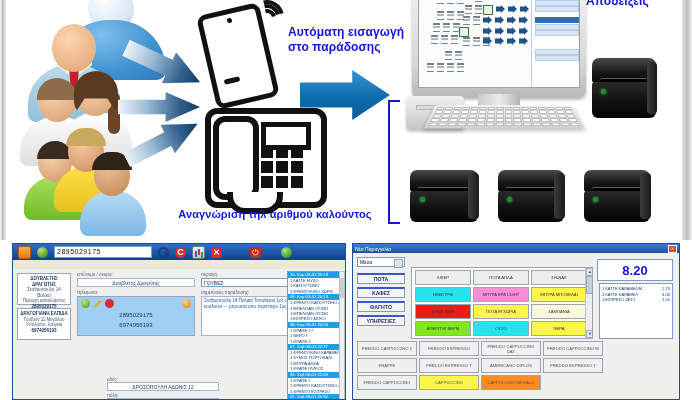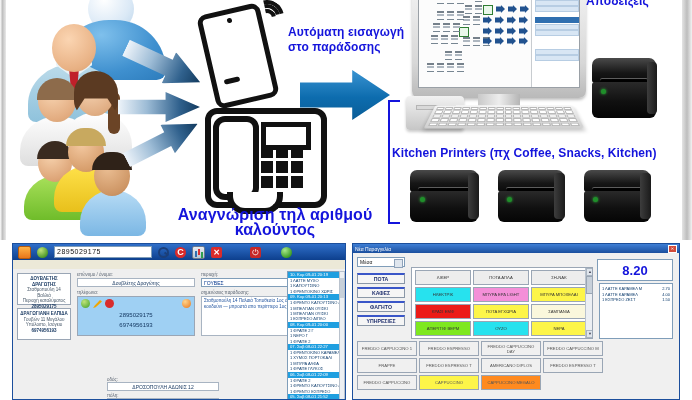--- a/index.html
+++ b/index.html
@@ -106,21 +106,21 @@
   .dp-base{position:absolute;left:22px;top:84px;width:44px;height:16px;border:6px solid #111;border-radius:0 0 18px 18px;border-top:none;background:#fff;}
 
   
   .bluearrow{position:absolute;left:300px;top:70px;width:90px;height:50px;
     background:linear-gradient(180deg,#3a94d2,#0d6cae 55%,#0a5d97);
     clip-path:polygon(0 25%,58% 25%,58% 0,100% 50%,58% 100%,58% 75%,0 75%);}
 
   
   .btext{position:absolute;color:#1414dc;font-weight:bold;letter-spacing:.1px;}
   .t-auto{left:288px;top:25px;width:132px;text-align:left;font-size:12px;line-height:15px;}
-  .t-callerid{left:150px;top:207px;width:250px;text-align:center;font-size:16px;line-height:15px;}
+  .t-callerid{left:150px;top:207px;width:250px;text-align:center;font-size:11px;line-height:15px;}
   .t-kitchen{left:392px;top:146px;font-size:12px;}
   .t-receipts{left:586px;top:-6px;font-size:12px;}
 
   
   .bracket{position:absolute;left:388px;top:100px;width:10px;height:120px;
     border-left:2px solid #1414dc;border-top:2px solid #1414dc;border-bottom:2px solid #1414dc;}
 
   
   .monitor{position:absolute;left:412px;top:-18px;width:174px;height:146px;}
   .mon-bezel{position:absolute;left:0;top:0;width:174px;height:116px;border-radius:7px;
@@ -328,21 +328,20 @@
 
     <div class="bluearrow"></div>
 
     <div class="btext t-auto">
       <div>Αυτόματη εισαγωγή</div>
       <div>στο παράδοσης</div>
     </div>
     <div class="btext t-callerid">
       <div>Αναγνώριση  τηλ αριθμού καλούντος</div>
     </div>
-    <div class="btext t-kitchen">Kitchen Printers (πχ Coffee, Snacks, Kitchen)</div>
     <div class="btext t-receipts">Αποδείξεις</div>
     <div class="bracket"></div>
 
     <div class="monitor">
       <div class="mon-bezel">
         <div class="mon-screen">
           <div class="scr-left">
             <div class="tiny-row" style="left:18px;top:6px;">
                 <i class="tiny-ico"></i>
                 <i class="tiny-ico"></i>

